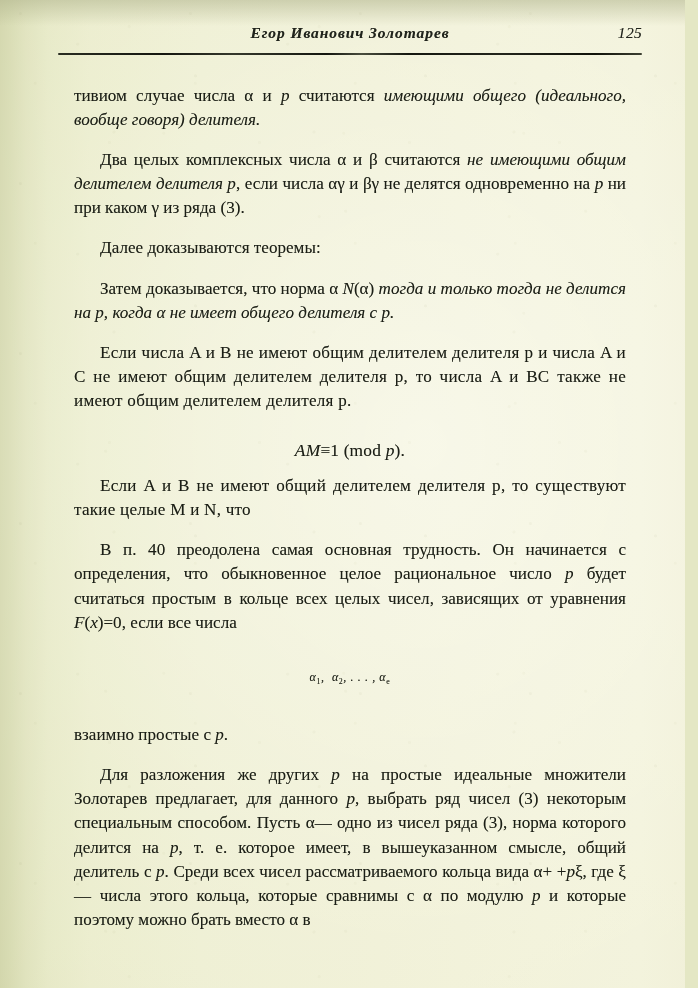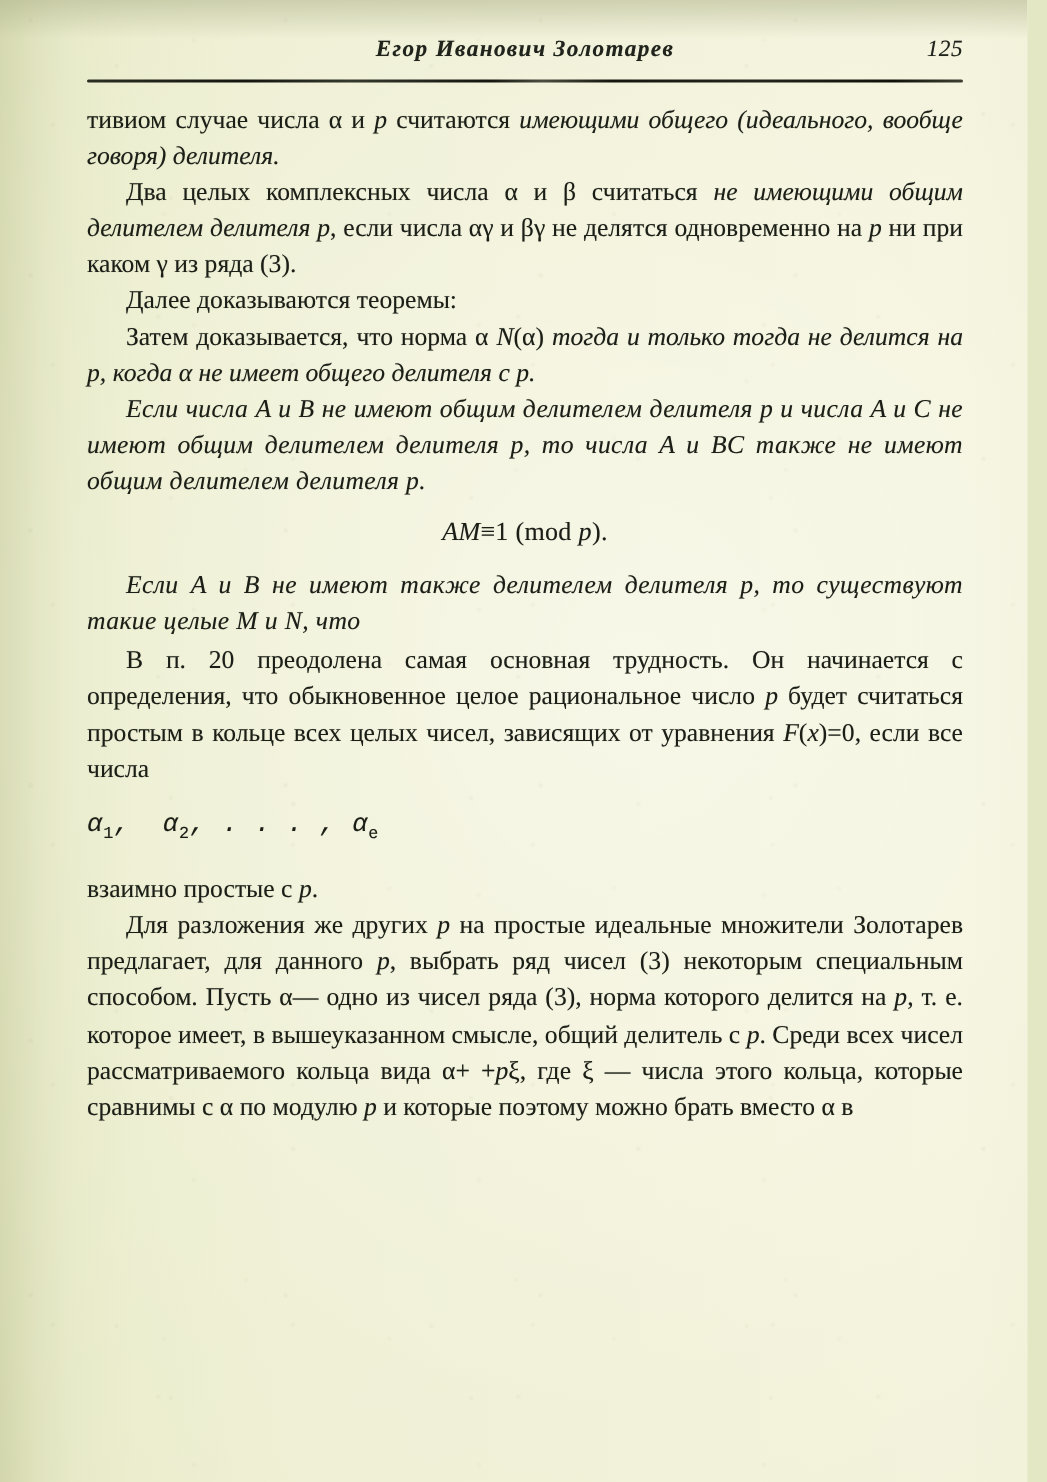--- a/index.html
+++ b/index.html
@@ -111,53 +111,51 @@
     left: 58px;
     top: 68px;
     width: 584px;
     font-size: 17.1px;
     line-height: 24.1px;
     color: #1b1e16;
     text-align: justify;
     text-justify: inter-word;
   }
   .para {
-    margin: 0;
+    margin: 16px;
     text-indent: 26px;
     text-align: justify;
   }
   .para.noindent { text-indent: 0; }
   .para.ital {
-    font-style: italic;
     letter-spacing: 0.25px;
   }
   .para.gap-before { margin-top: 2px; }
 
   .formula {
     margin: 0;
     text-align: center;
     font-style: italic;
     font-size: 17.4px;
     padding: 9px 0 10px 0;
     letter-spacing: 0.2px;
   }
   .formula.tight { padding: 8px 0 9px 0; }
   .formula .upr { font-style: normal; }
   .formula .cong {
     font-style: normal;
     letter-spacing: 0;
   }
   .seq {
     margin: 0;
-    text-align: left;
-    font-style: italic;
-    font-size: 17px;
+    text-align: center;
+    font-style: italic;
+    font-size: 12px;
     padding: 14px 0 13px 0;
     letter-spacing: 0.6px;
-    font-family: Liberation Mono, monospace;
   }
   .seq sub {
     font-size: 0.66em;
     font-style: normal;
   }
   i.v { font-style: italic; }
 
   
   #body-text, .run-head, .folio {
     text-shadow: 0 0 0.55px rgba(40,44,30,0.40);
@@ -174,35 +172,35 @@
   <div id="header-area">
     <div class="run-head">Егор Иванович Золотарев</div>
     <div class="folio">125</div>
   </div>
   <div id="head-rule"></div>
 
   <div id="body-text">
 
     <p class="para noindent"><span>тивиом случае числа α и </span><i class="v">p</i><span> считаются </span><i>имеющими общего (идеального, вообще говоря) делителя.</i></p>
 
-    <p class="para"><span>Два целых комплексных числа α и β считаться </span><i>не имеющими общим делителем делителя p</i><span>, если числа αγ и βγ не делятся одновременно на </span><i class="v">p</i><span> ни при каком γ из ряда (3).</span></p>
+    <p class="para"><span>Два целых комплексных числа α и β считаются </span><i>не имеющими общим делителем делителя p</i><span>, если числа αγ и βγ не делятся одновременно на </span><i class="v">p</i><span> ни при каком γ из ряда (3).</span></p>
 
     <p class="para"><span>Далее доказываются теоремы:</span></p>
 
     <p class="para"><span>Затем доказывается, что норма α </span><i class="v">N</i><span>(α) </span><i>тогда и только тогда не делится на p, когда α не имеет общего делителя с p.</i></p>
 
     <p class="para ital"><span>Если числа A и B не имеют общим делителем делителя p и числа A и C не имеют общим делителем делителя p, то числа A и BC также не имеют общим делителем делителя p.</span></p>
 
 
     <p class="formula"><span>AM</span><span class="cong">≡</span><span class="upr">1 (mod <i class="v">p</i>).</span></p>
 
-    <p class="para ital gap-before"><span>Если A и B не имеют также делителем делителя p, то существуют такие целые M и N, что</span></p>
-
-
-    <p class="para gap-before"><span>В п. 20 преодолена самая основная трудность. Он начинается с определения, что обыкновенное целое рациональное число </span><i class="v">p</i><span> будет считаться простым в кольце всех целых чисел, зависящих от уравнения </span><i class="v">F</i><span>(</span><i class="v">x</i><span>)=0, если все числа</span></p>
+    <p class="para ital gap-before"><span>Если A и B не имеют общий делителем делителя p, то существуют такие целые M и N, что</span></p>
+
+
+    <p class="para gap-before"><span>В п. 40 преодолена самая основная трудность. Он начинается с определения, что обыкновенное целое рациональное число </span><i class="v">p</i><span> будет считаться простым в кольце всех целых чисел, зависящих от уравнения </span><i class="v">F</i><span>(</span><i class="v">x</i><span>)=0, если все числа</span></p>
 
     <p class="seq"><span>α<sub>1</sub></span><span>,&nbsp; </span><span>α<sub>2</sub></span><span>, . . . , </span><span>α<sub>e</sub></span></p>
 
     <p class="para noindent"><span>взаимно простые с </span><i class="v">p</i><span>.</span></p>
 
     <p class="para"><span>Для разложения же других </span><i class="v">p</i><span> на простые идеальные множители Золотарев предлагает, для данного </span><i class="v">p</i><span>, выбрать ряд чисел (3) некоторым специальным способом. Пусть α— одно из чисел ряда (3), норма которого делится на </span><i class="v">p</i><span>, т. е. которое имеет, в вышеуказанном смысле, общий делитель с </span><i class="v">p</i><span>. Среди всех чисел рассматриваемого кольца вида α+ +</span><i class="v">p</i><span>ξ, где ξ — числа этого кольца, которые сравнимы с α по модулю </span><i class="v">p</i><span> и которые поэтому можно брать вместо α в</span></p>
 
   </div>
 </div>
 

